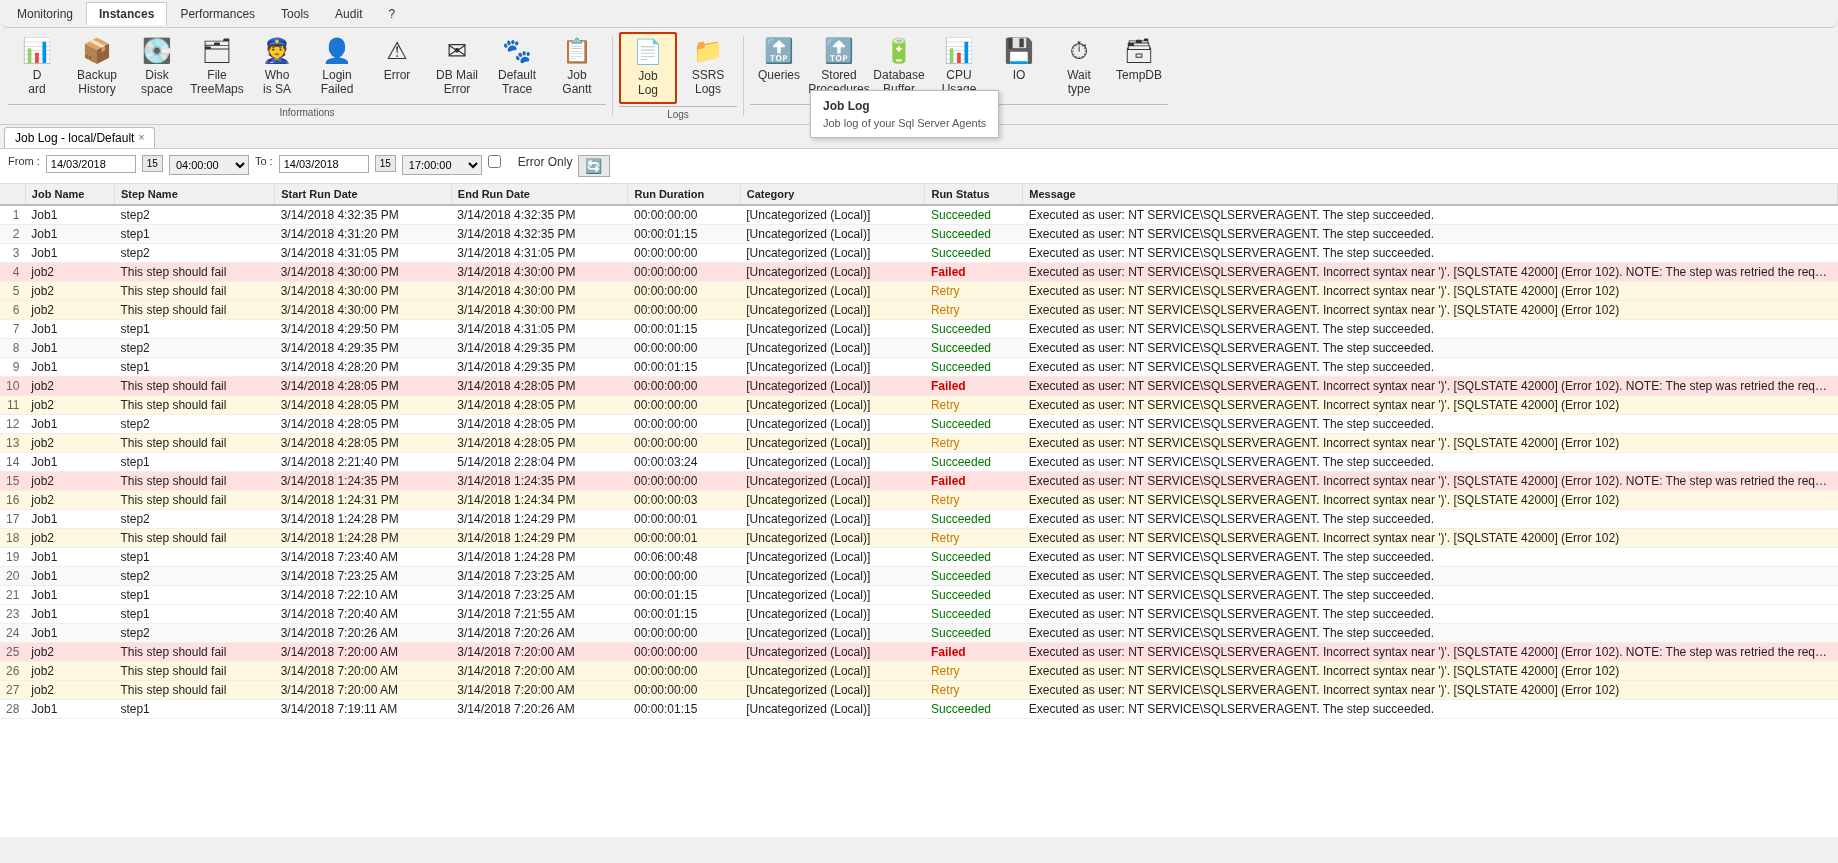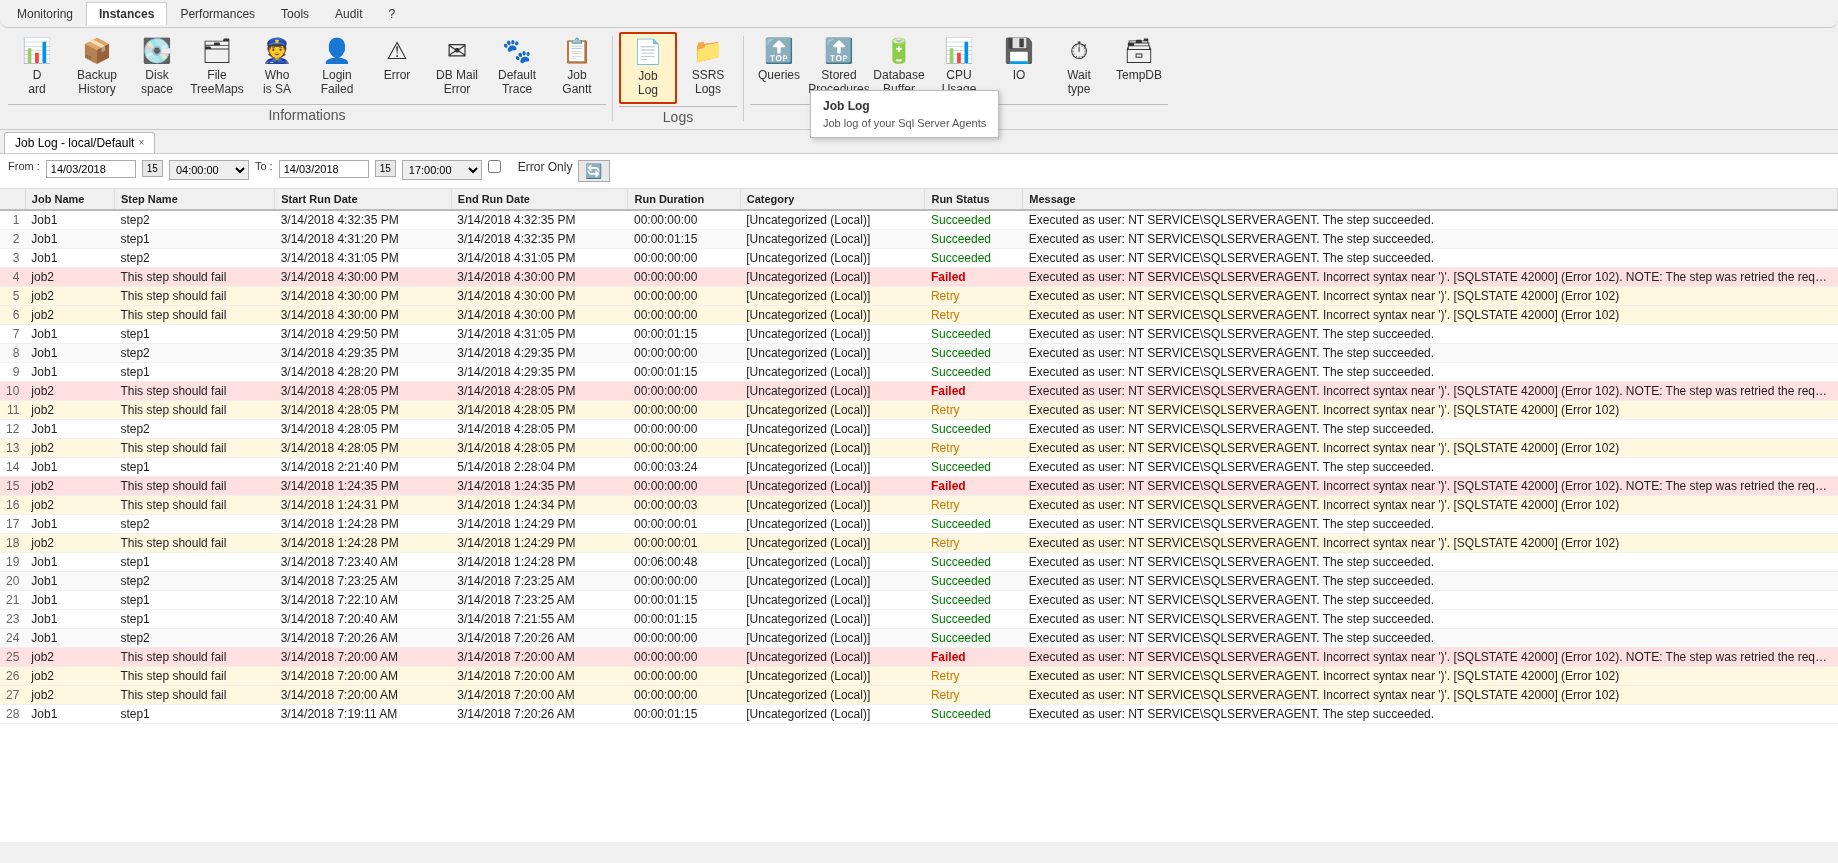--- a/index.html
+++ b/index.html
@@ -40,21 +40,21 @@
       border-bottom: 1px solid #ccc;
       gap: 4px;
       min-height: 90px;
     }
     .toolbar-group {
       display: flex;
       flex-direction: column;
       align-items: center;
     }
     .toolbar-group-label {
-      font-size: 14px;
+      font-size: 10px;
       color: #555;
       margin-top: 2px;
       text-align: center;
       width: 100%;
       border-top: 1px solid #bbb;
       padding-top: 2px;
     }
     .toolbar-items {
       display: flex;
       align-items: flex-start;

